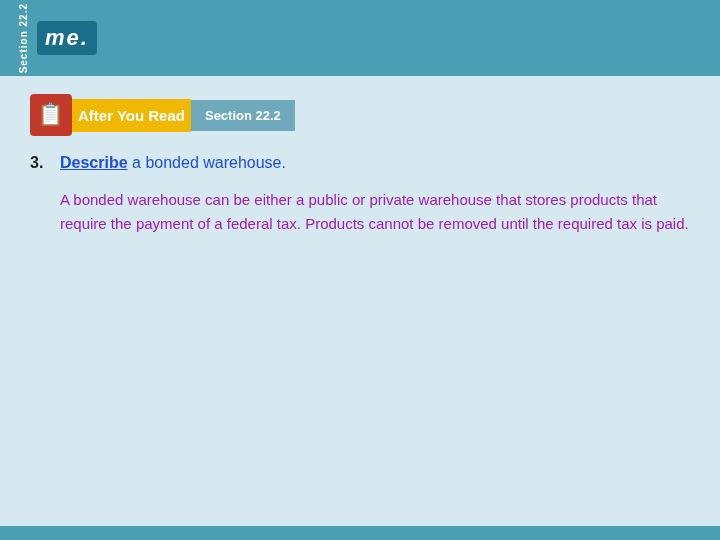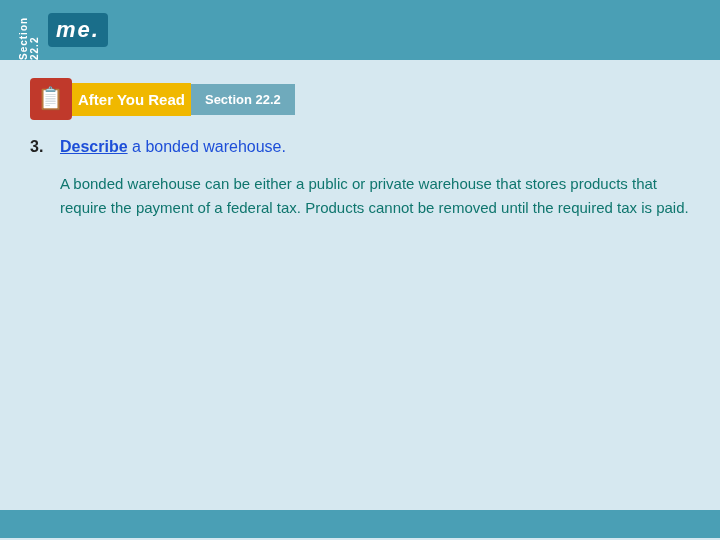--- a/index.html
+++ b/index.html
@@ -8,21 +8,21 @@
       width: 720px;
       height: 540px;
       overflow: hidden;
       font-family: Arial, sans-serif;
       background: #d6e8f0;
     }
 
     
     .header {
       background: #4a9fb5;
-      height: 60px;
+      height: 76px;
       display: flex;
       align-items: center;
       padding: 0 18px;
       position: relative;
     }
 
     .header-logo {
       display: flex;
       align-items: center;
       margin-right: 10px;
@@ -131,21 +131,21 @@
     }
 
     
     .answer-block {
       margin-left: 30px;
       margin-top: 8px;
     }
 
     .answer-text {
       font-size: 15px;
-      color: #0f766e;
+      color: #a21caf;
       line-height: 1.6;
       font-style: normal;
     }
 
     
     .footer {
       background: #4a9fb5;
       height: 28px;
       display: flex;
       align-items: center;

